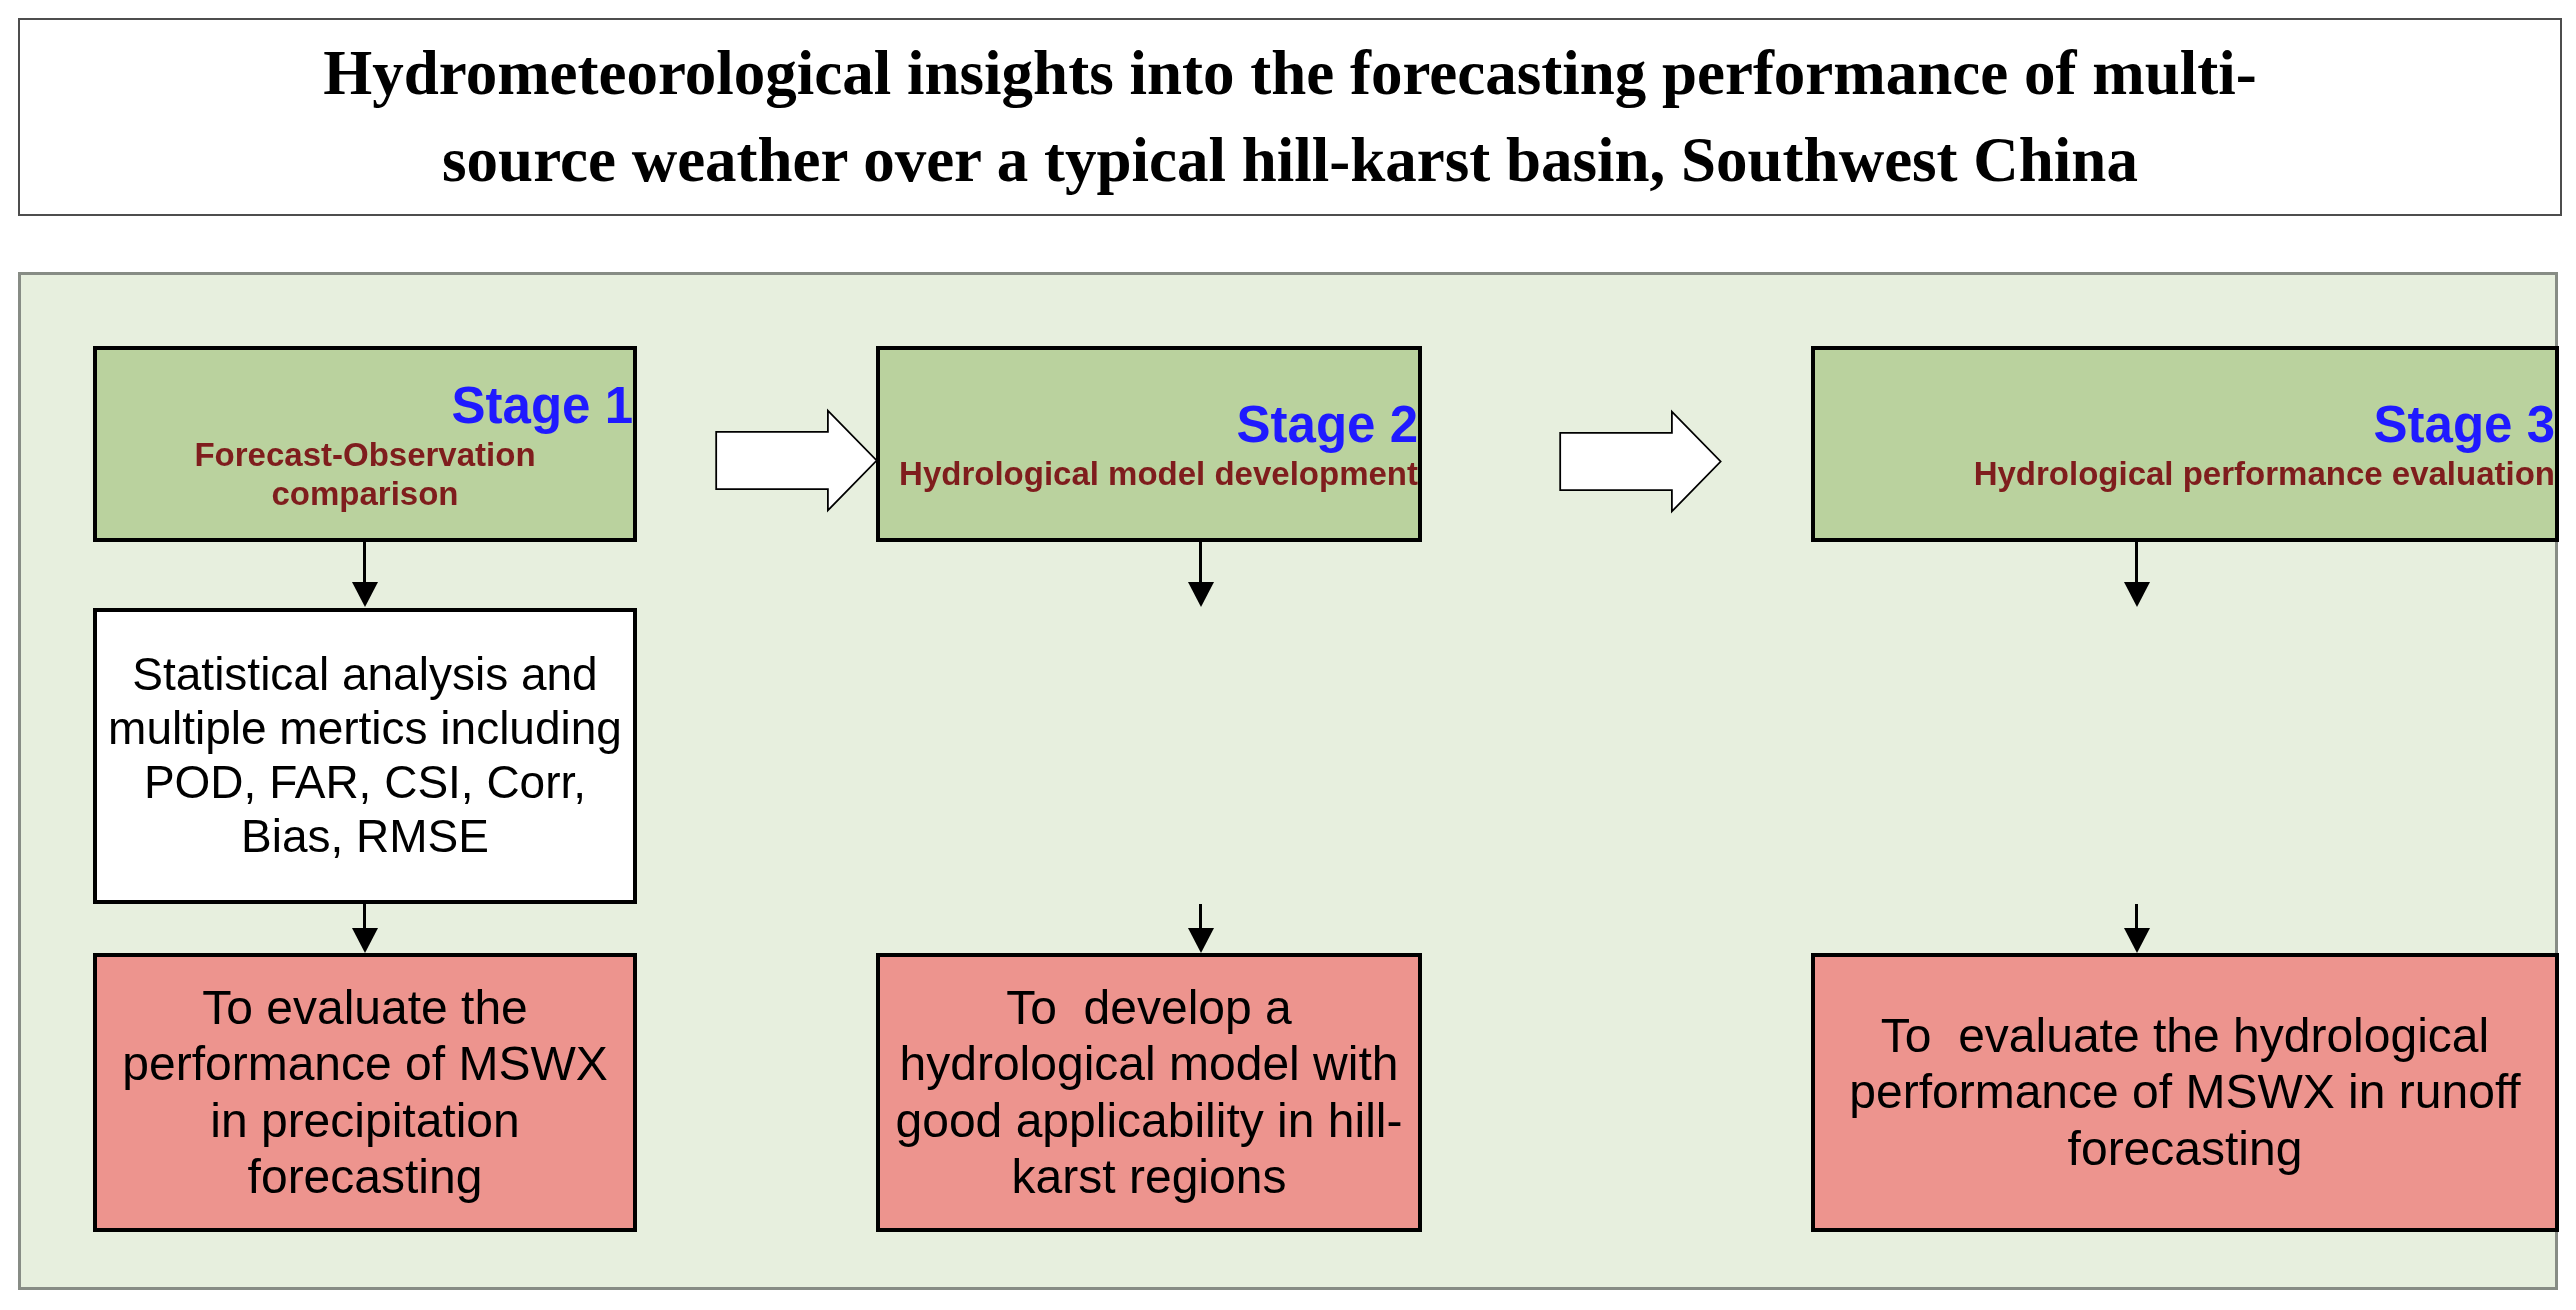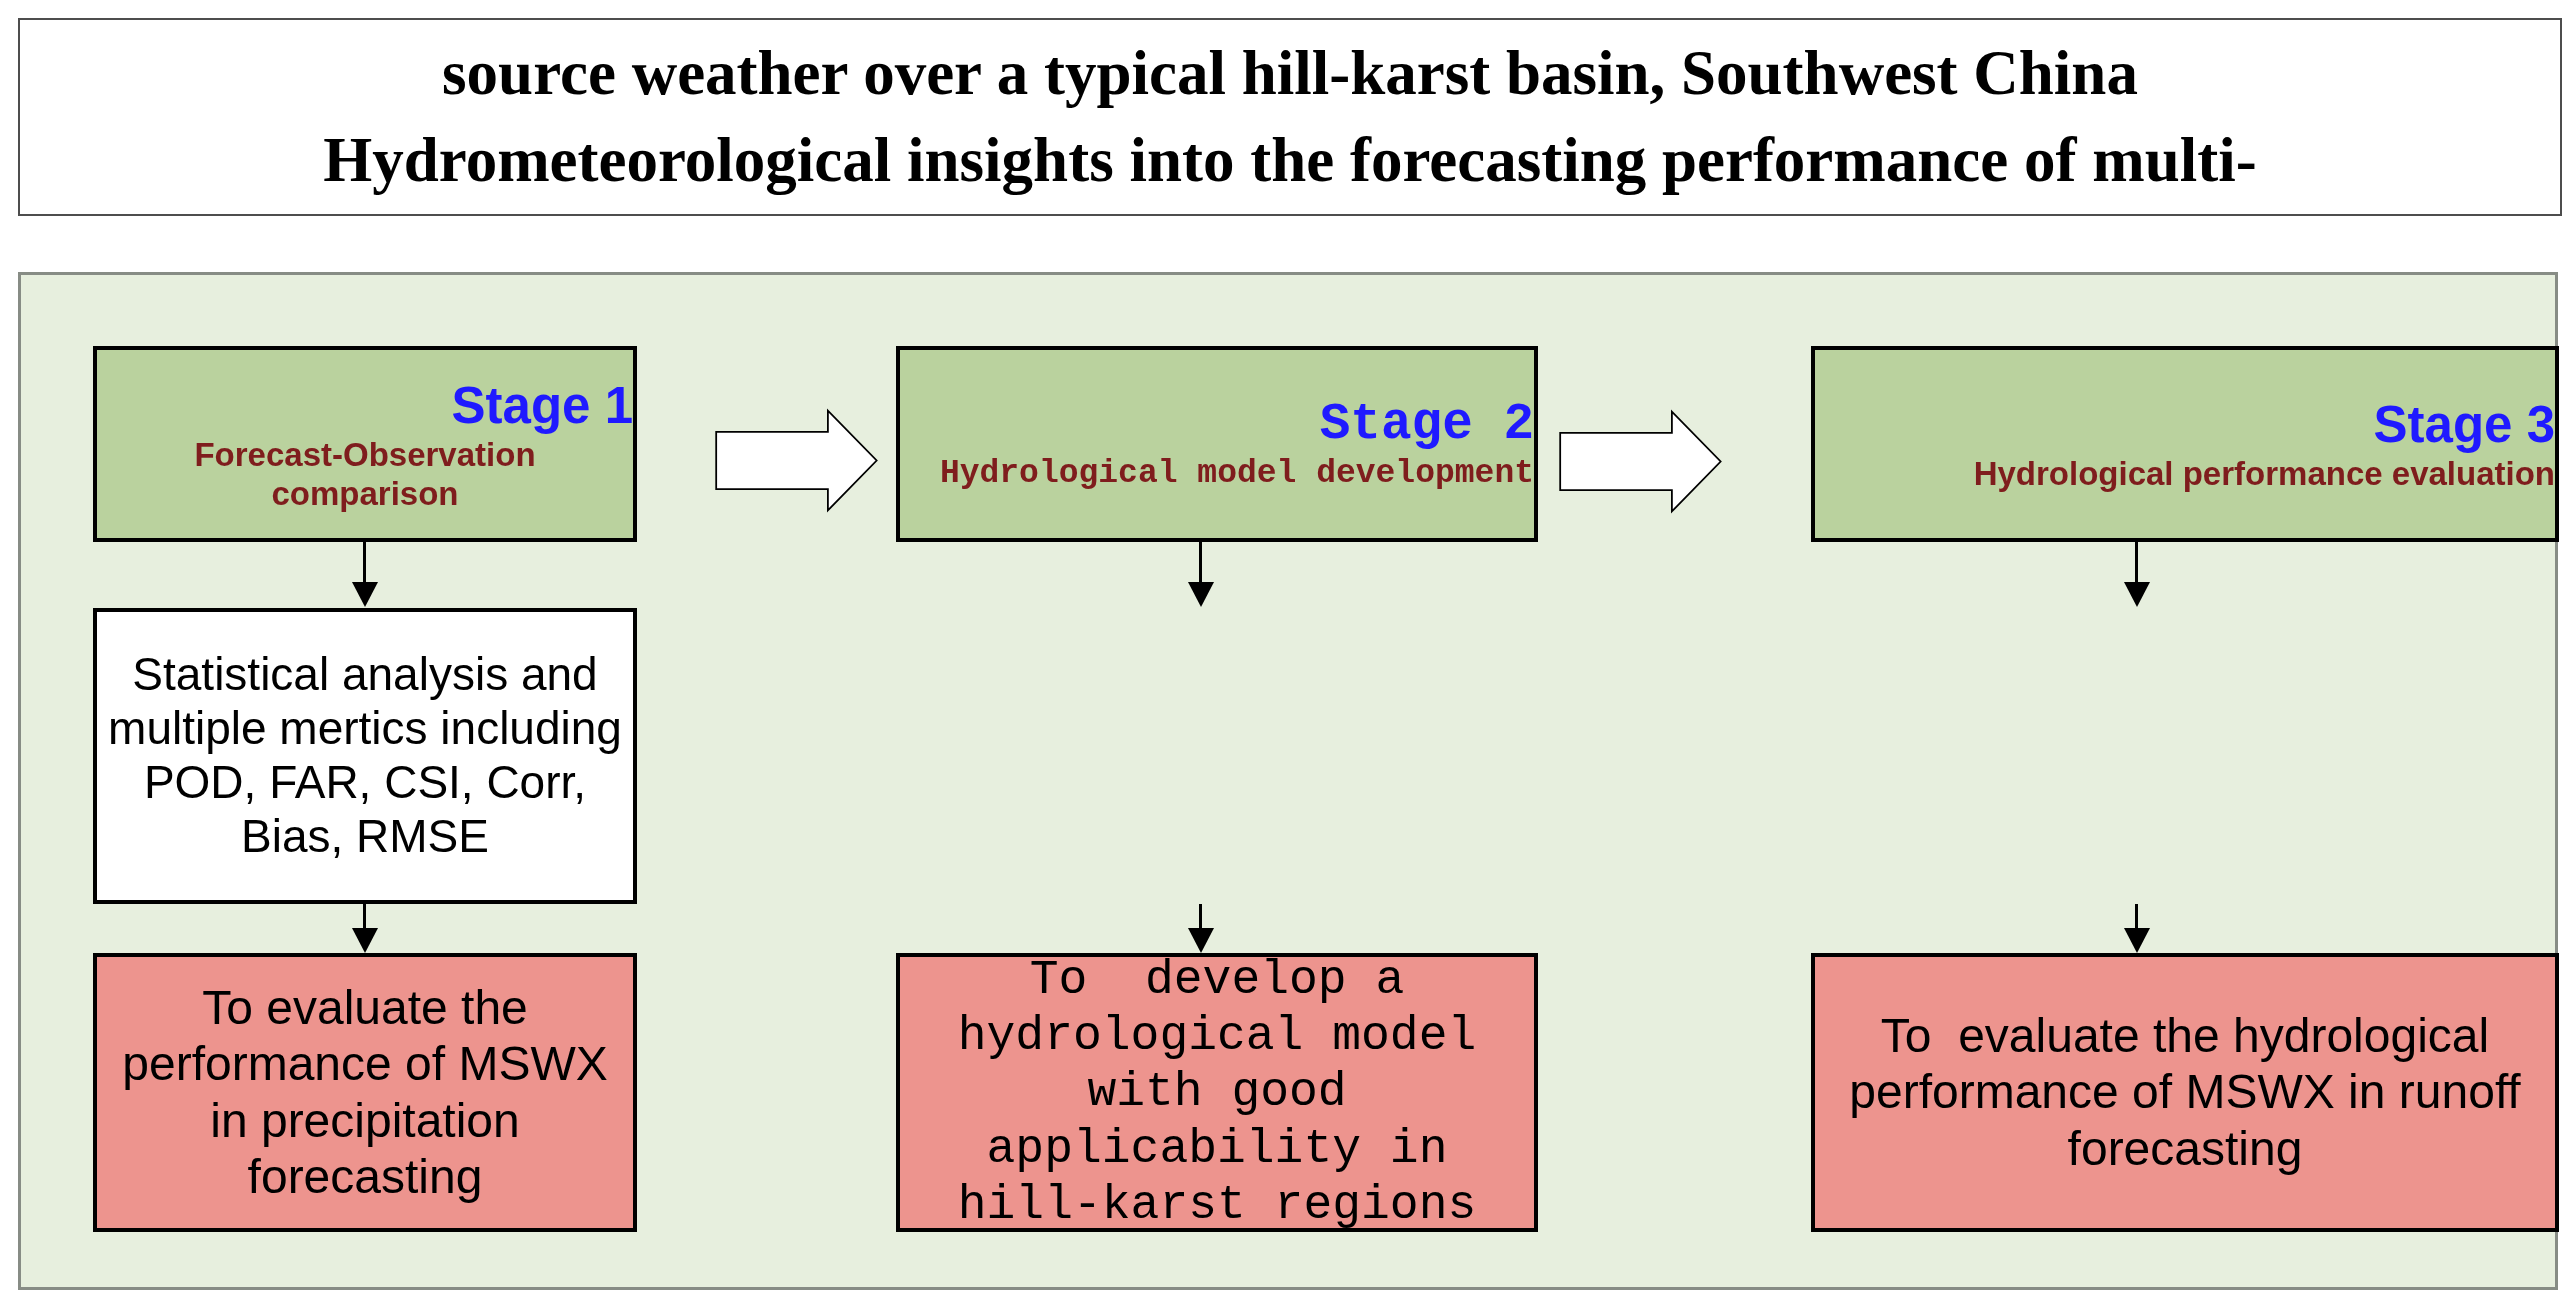--- a/index.html
+++ b/index.html
@@ -14,21 +14,21 @@
               font-size:63px;line-height:1.38;text-align:center;white-space:nowrap;}
 
   
   .panel{position:absolute;left:18px;top:272px;width:2540px;height:1018px;
          background:#e7efde;border:3.6px solid #878c85;box-sizing:border-box;}
 
   
   .box{position:absolute;box-sizing:border-box;display:flex;flex-direction:column;
        justify-content:center;align-items:flex-end;text-align:center;}
   .col1{left:93px;width:544px;}
-  .col2{left:896px;width:642px;font-family:Liberation Mono, monospace;}
+  .col2{left:876px;width:546px;}
   .col3{left:1811px;width:748px;}
   .row-header{top:346px;height:196px;}
   .row-white{top:608px;height:296px;}
   .row-red{top:953px;height:279px;}
 
   .header-box{background:#bad29e;border:4.8px solid #000;}
   .white-box{background:#ffffff;border:4.8px solid #000;}
   .white-box.thin{border-width:1.8px;}
   .red-box{background:#ed948e;border:4.8px solid #000;padding:0 6px;}
 
@@ -54,22 +54,22 @@
   .harrow{position:absolute;width:164px;height:105px;}
   .ha-1{left:715px;top:408px;}
   .ha-2{left:1559px;top:409px;}
 </style>
 </head>
 <body>
 
 <div class="page">
 
   <div class="title-box">
+    <div class="title-line">Hydrometeorological insights into the forecasting performance of multi-</div>
     <div class="title-line">source weather over a typical hill-karst basin, Southwest China</div>
-    <div class="title-line">Hydrometeorological insights into the forecasting performance of multi-</div>
   </div>
 
   <div class="panel"></div>
 
   <div class="box header-box col1 row-header">
     <div class="stage-label">Stage 1</div>
     <div class="stage-subtitle">Forecast-Observation comparison</div>
   </div>
   <div class="varrow va-col1 va-row1">
     <div class="stem"></div>

